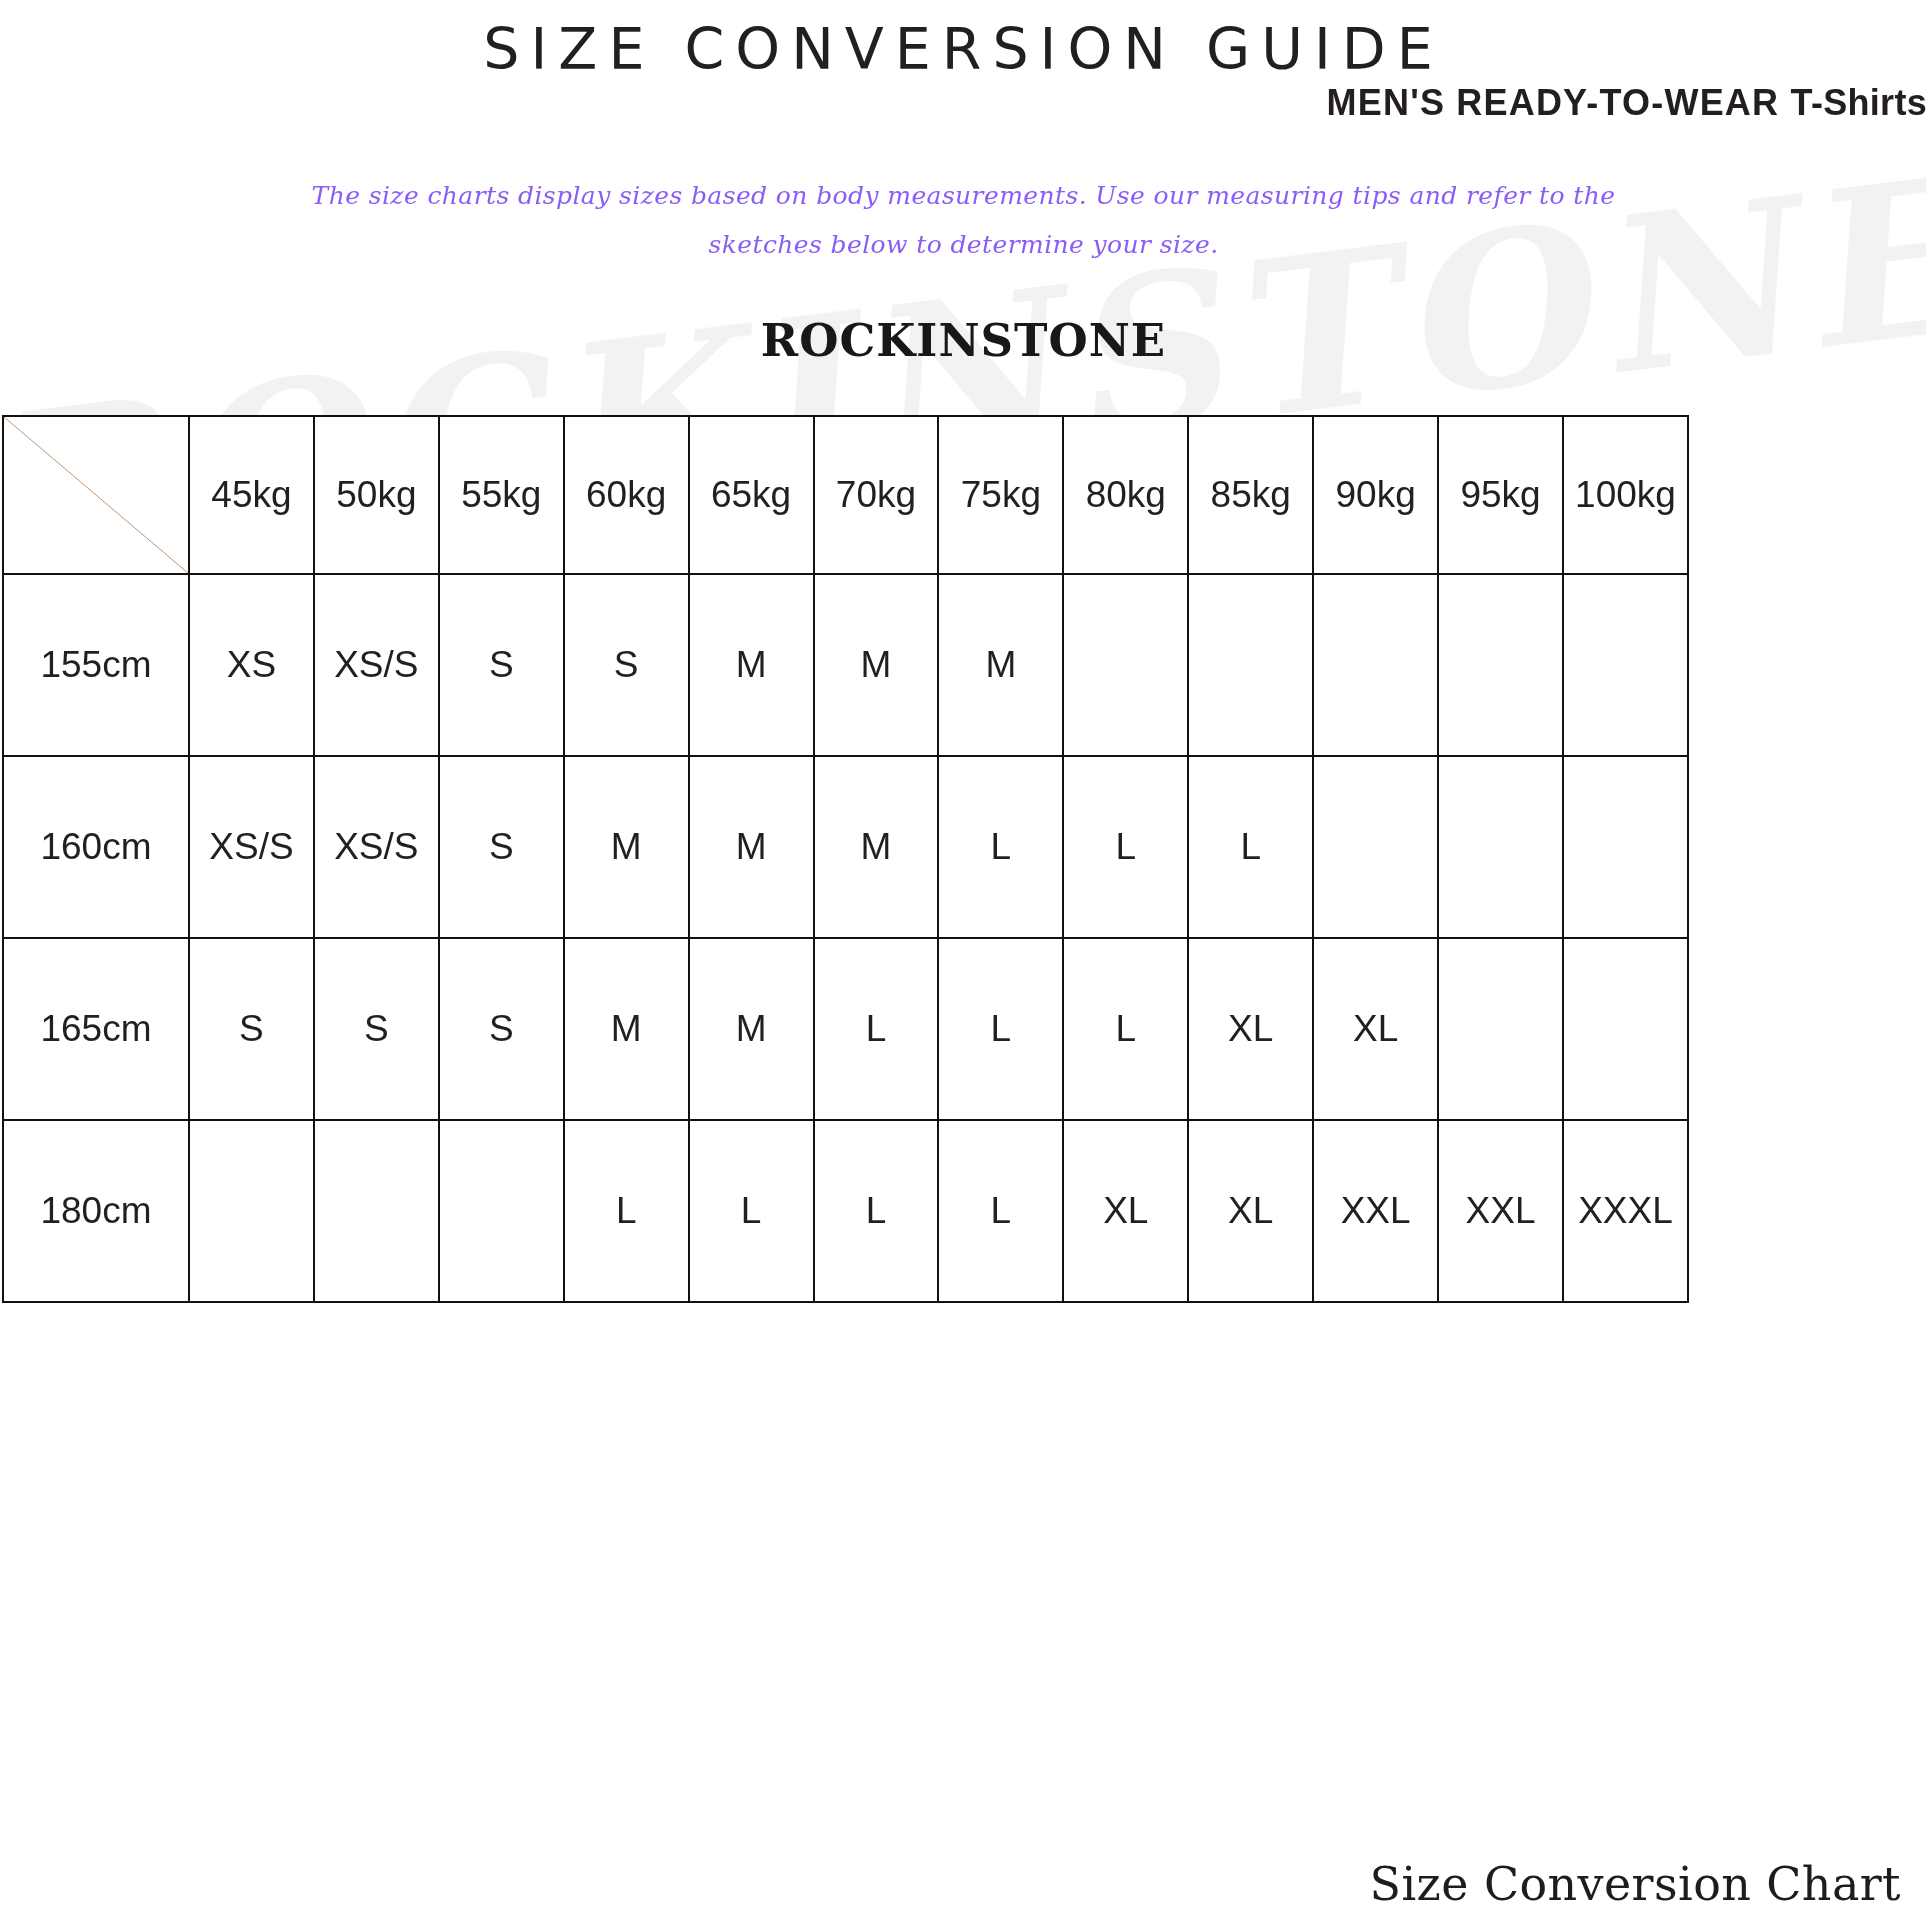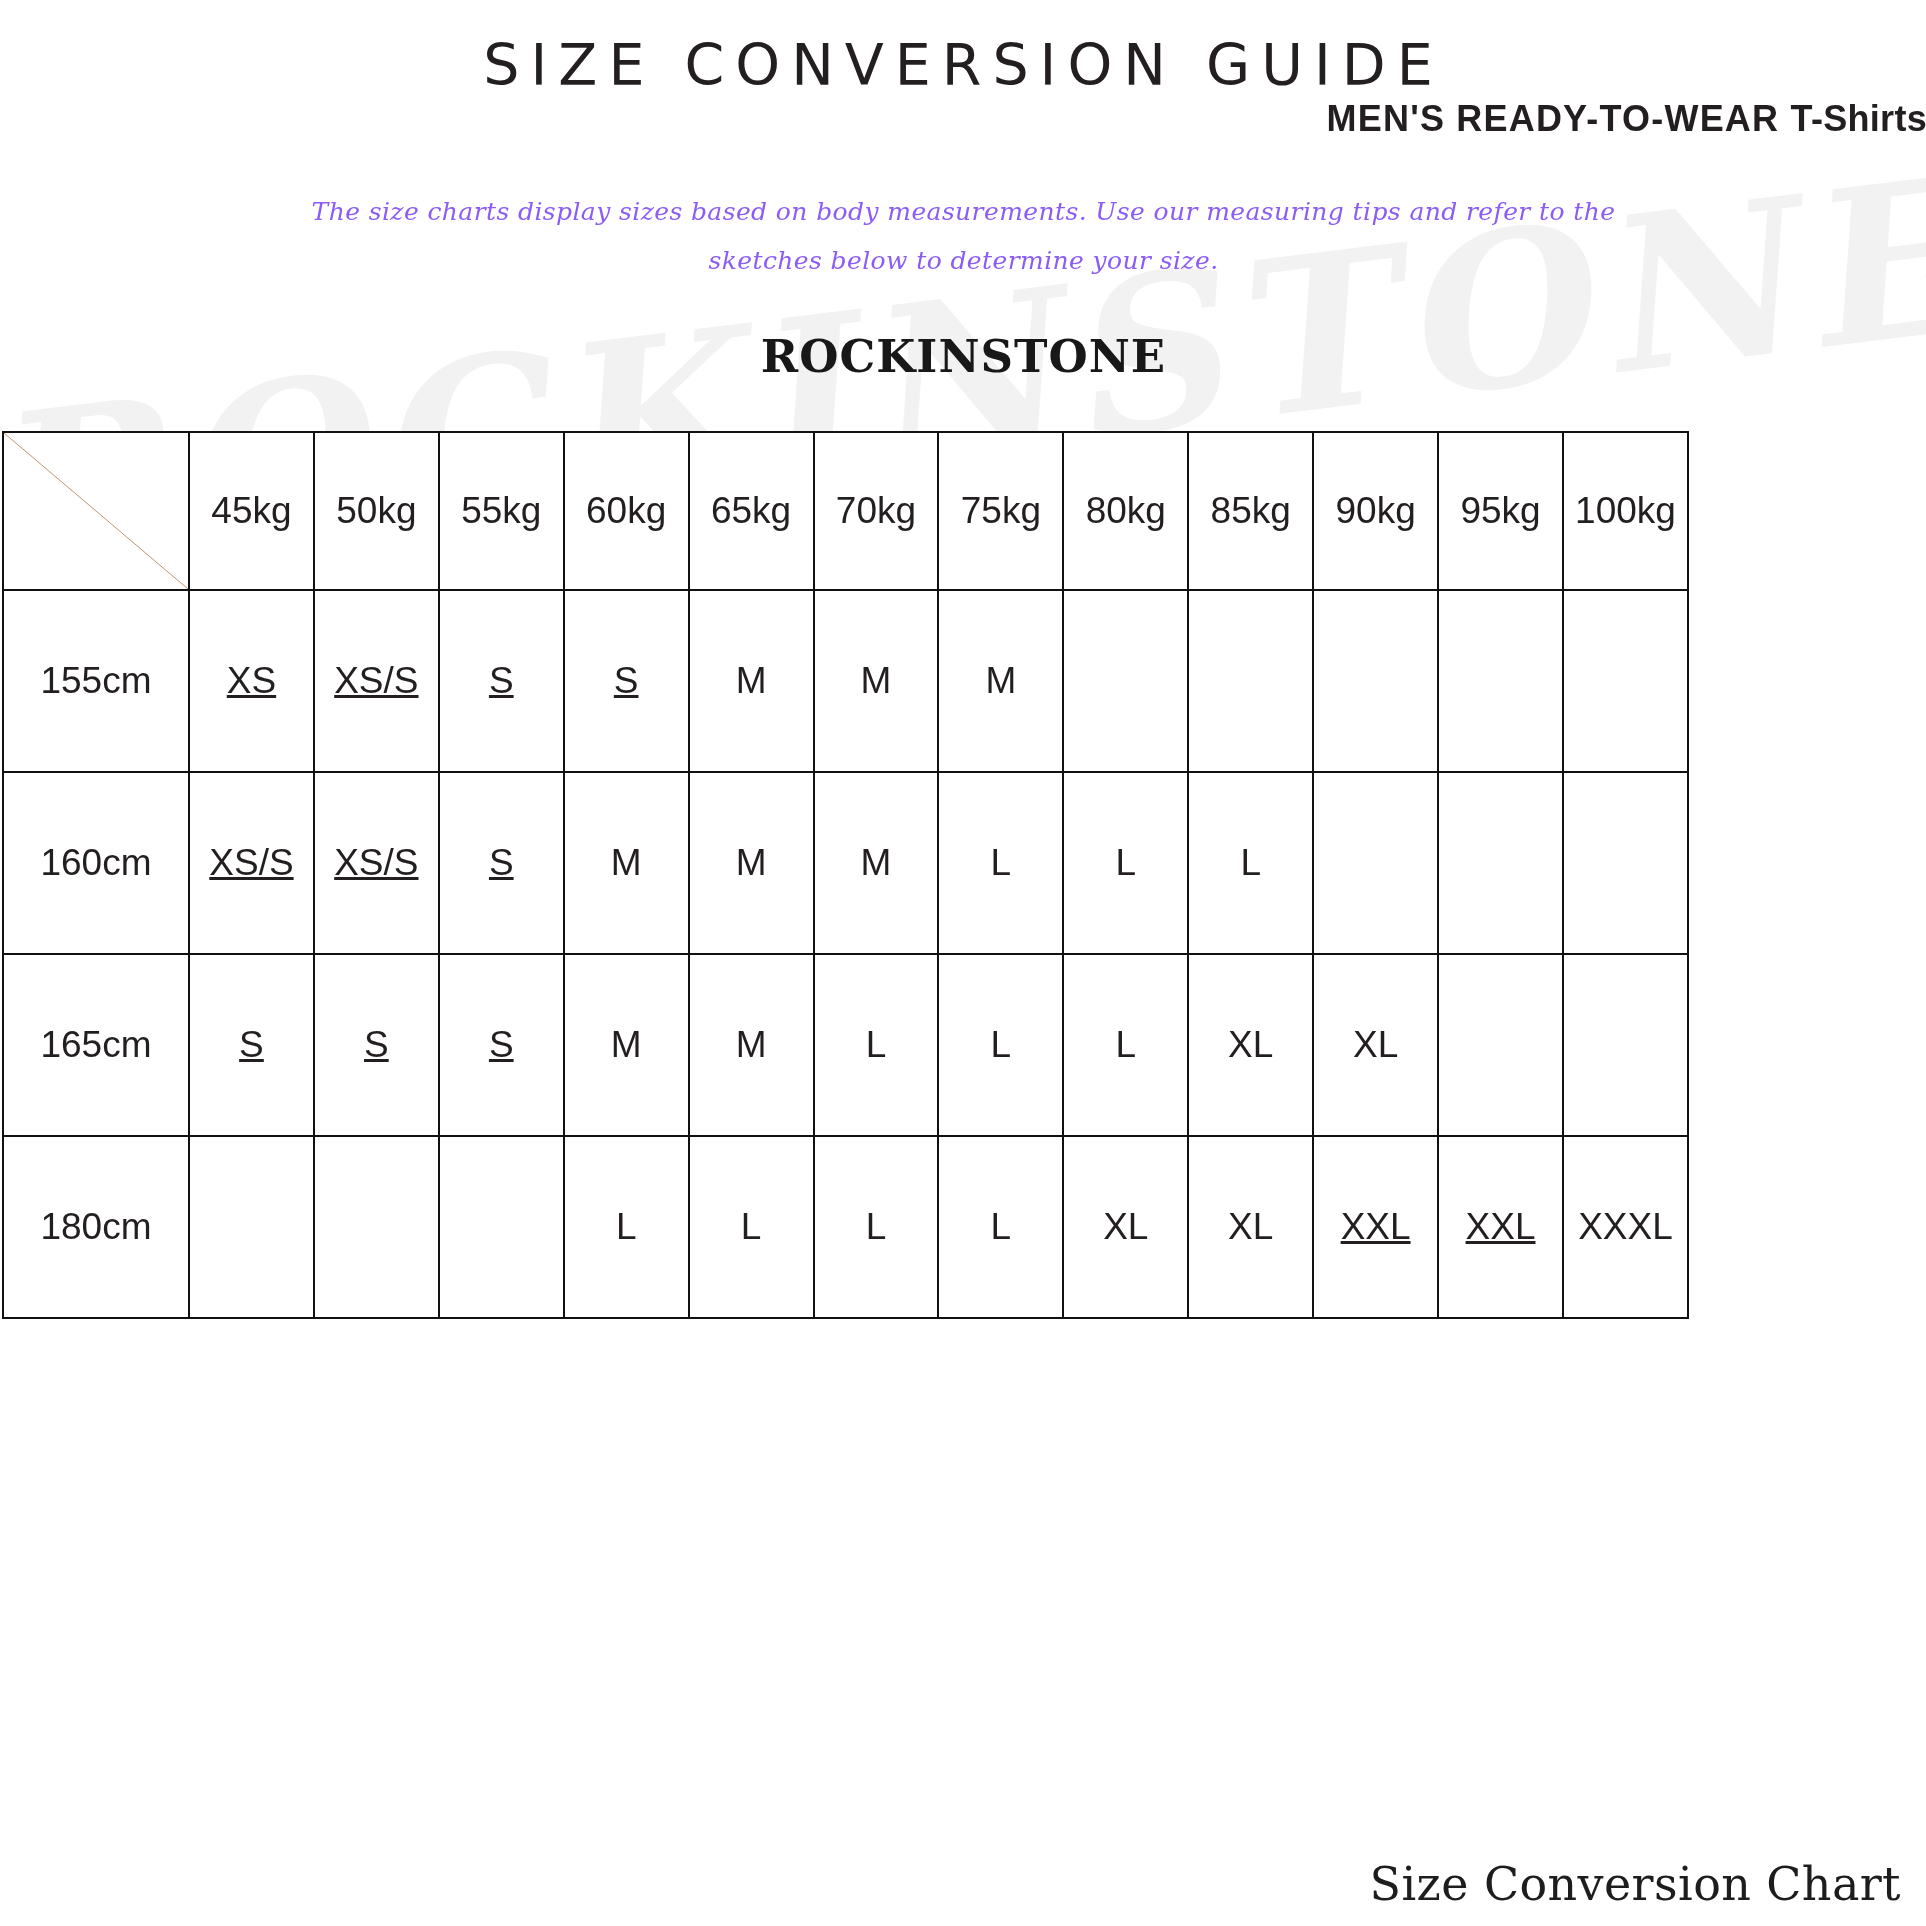--- a/index.html
+++ b/index.html
@@ -39,21 +39,21 @@
     transform: rotate(-7deg);
     transform-origin: center center;
     user-select: none;
     z-index: 0;
   }
 
   
   .header {
     position: relative;
     z-index: 2;
-    padding-top: 20px;
+    padding-top: 4px;
   }
   .title {
     text-align: center;
     font-family: "DejaVu Sans", sans-serif;
     font-weight: 400;
     font-size: 57px;
     letter-spacing: 11px;
     color: #231f20;
     margin: 0;
     padding-top: 12px;
@@ -137,21 +137,21 @@
     height: 100%;
     display: block;
   }
 
   .rowlabel {
     font-size: 38px;
   }
 
   
   .fill-none { background: #ffffff; }
-  .fill-light { background: #eaeaea; text-decoration: underline; }
+  .fill-light { background: #eaeaea; }
   .fill-grey  { background: #b0aaa4; }
   .fill-blue  { background: #a9b9cd; }
 
   
   .footer {
     position: absolute;
     right: 26px;
     bottom: 16px;
     font-family: "DejaVu Serif", serif;
     font-size: 46px;

